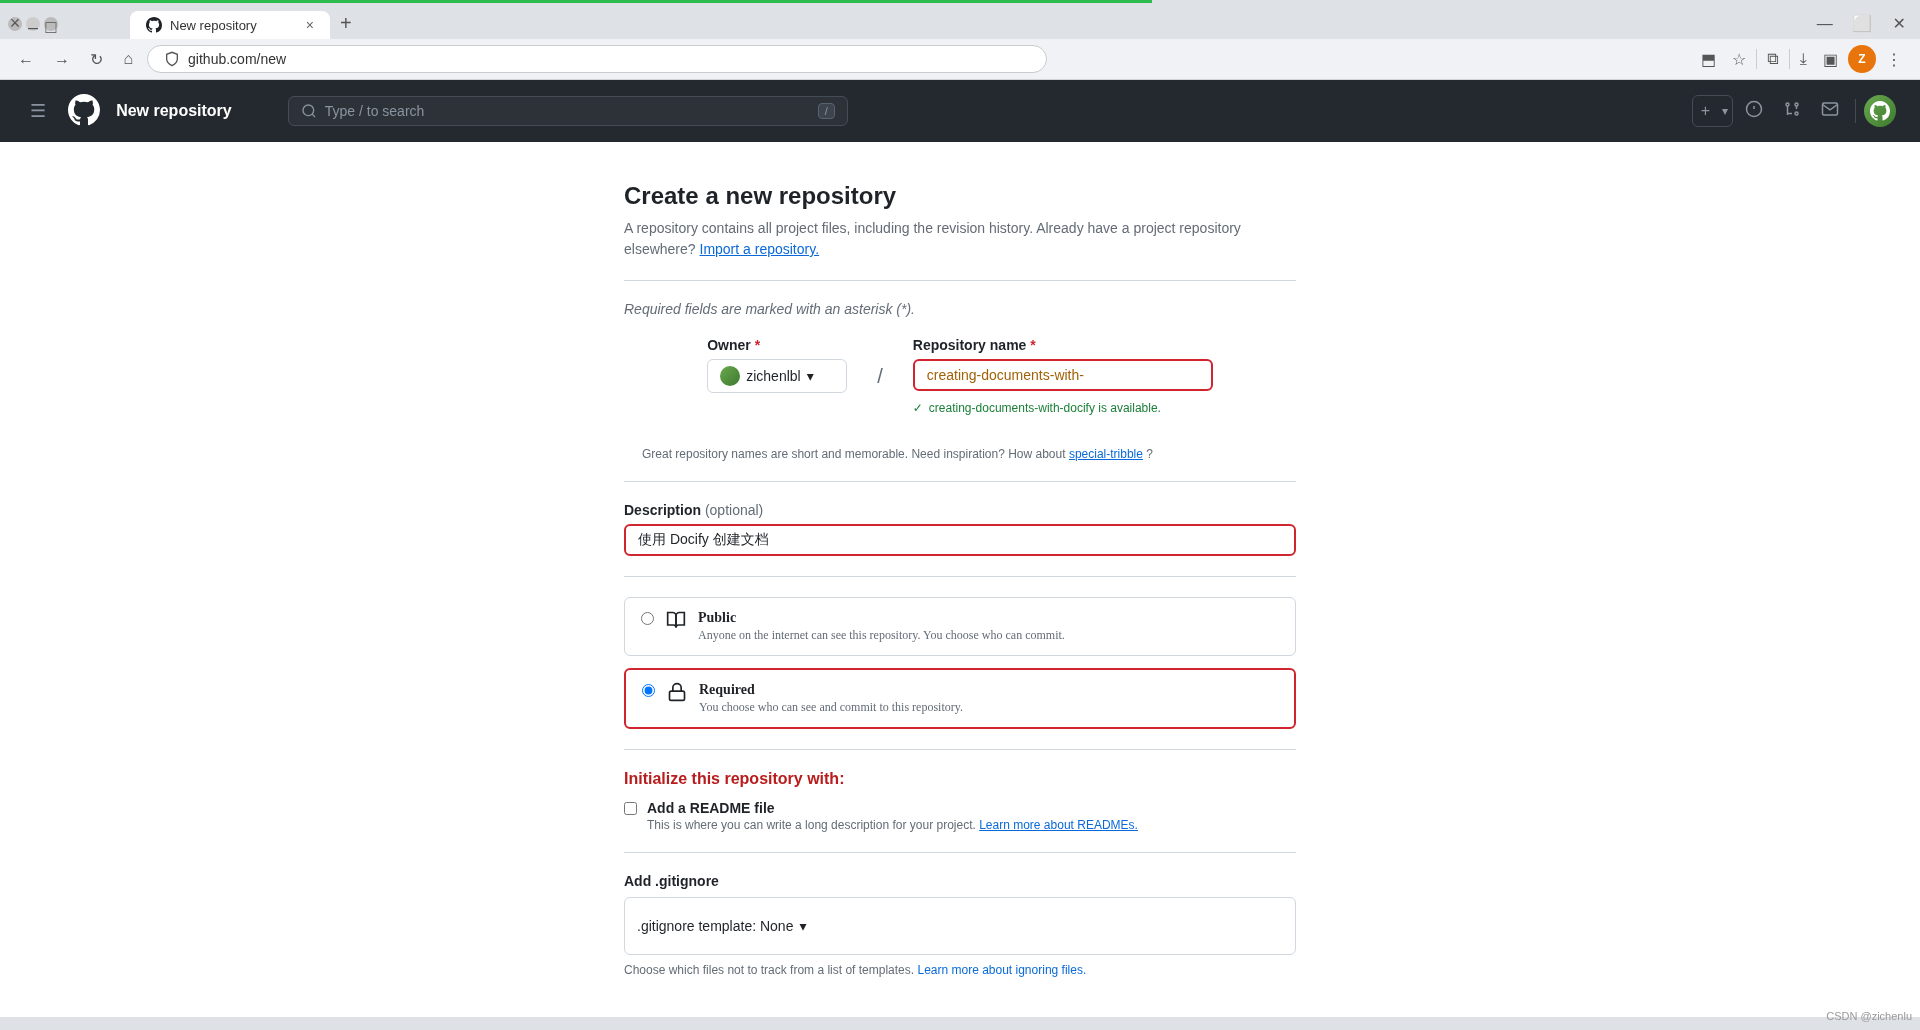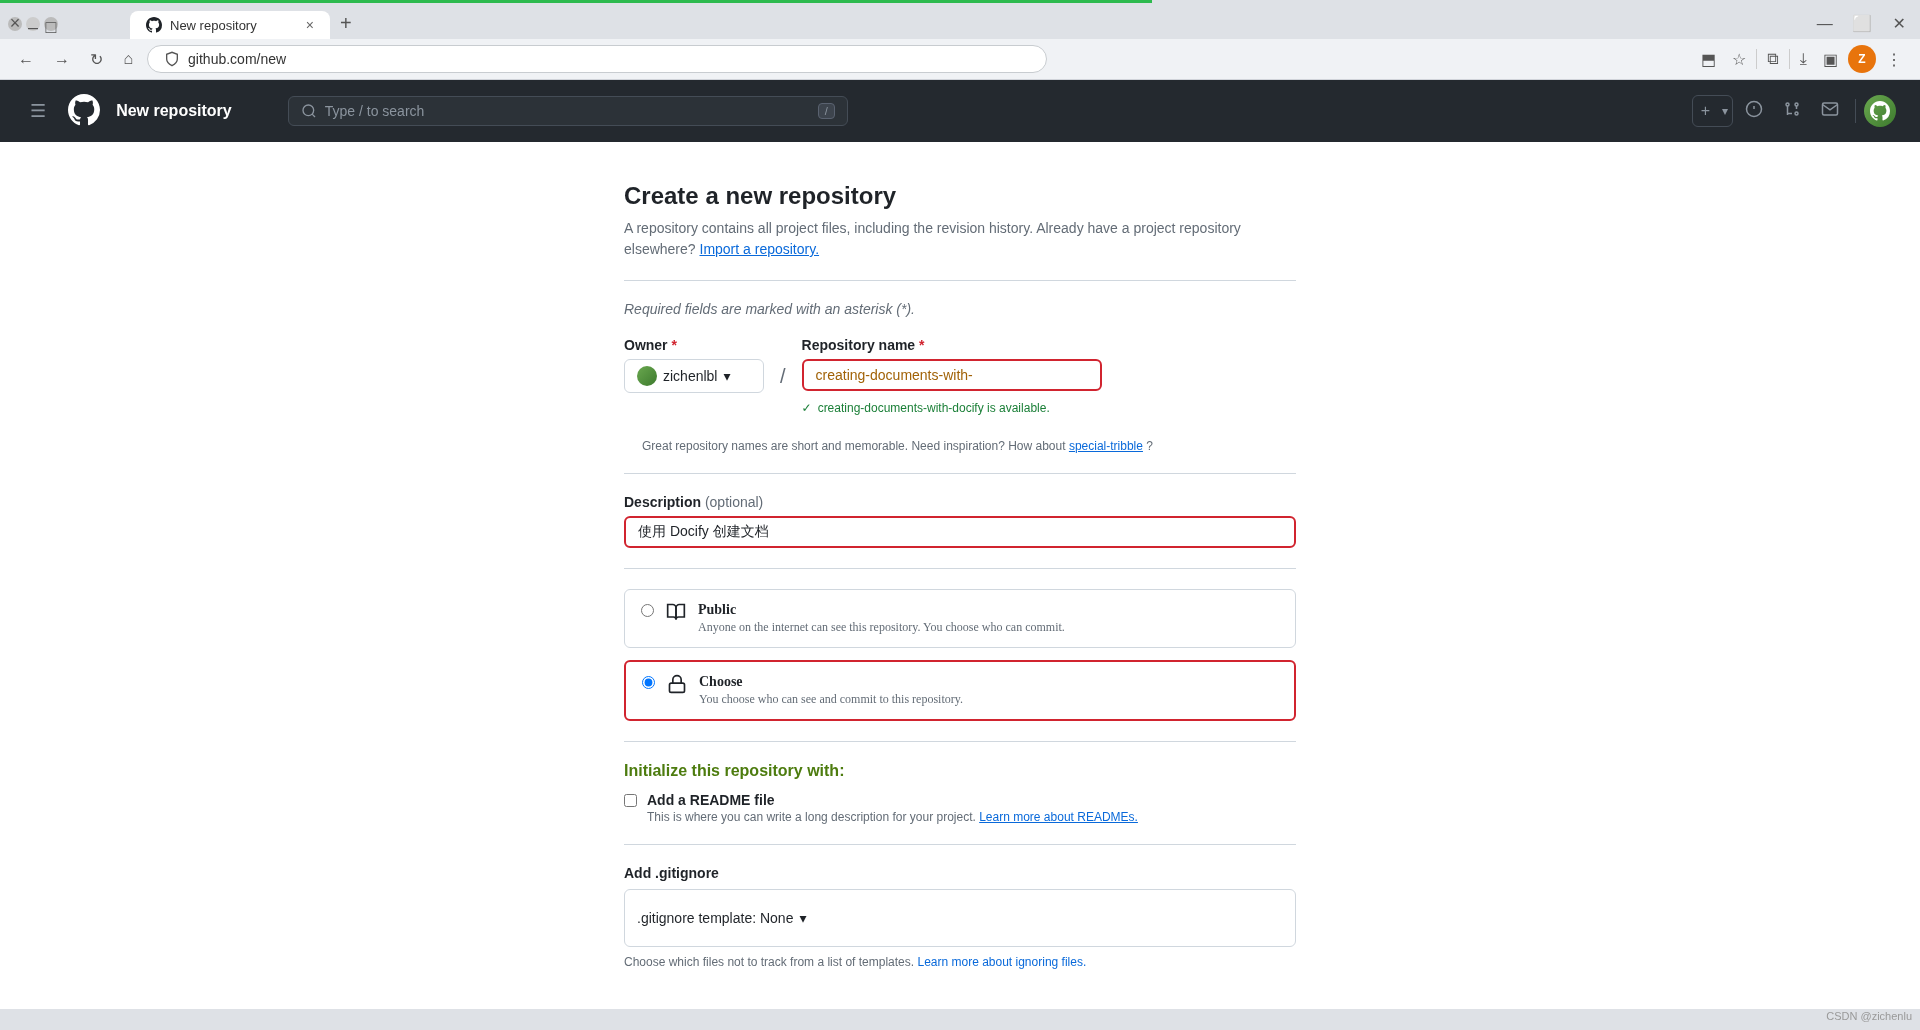--- a/index.html
+++ b/index.html
@@ -36,21 +36,21 @@
 
     
     .main-content { background: white; min-height: 860px; padding: 40px 0; }
     .form-container { max-width: 720px; margin: 0 auto; padding: 0 24px; }
     .page-title { font-size: 24px; font-weight: 600; color: #1f2328; margin-bottom: 8px; }
     .page-subtitle { font-size: 14px; color: #636c76; line-height: 1.5; }
     .import-link { color: #0969da; text-decoration: underline; cursor: pointer; }
     .divider { border: none; border-top: 1px solid #d0d7de; margin: 20px 0; }
     .required-note { font-style: italic; font-size: 14px; color: #636c76; margin-bottom: 20px; }
 
-    .form-row { display: flex; align-items: flex-start; gap: 16px; margin-bottom: 24px; }
+    .form-row { display: flex; align-items: flex-start; gap: 30px; margin-bottom: 32px; justify-content: center; }
     .form-group { display: flex; flex-direction: column; gap: 6px; }
     .form-label { font-size: 14px; font-weight: 600; color: #1f2328; }
     .required-star { color: #d1242f; }
 
     .owner-select { display: flex; align-items: center; gap: 6px; border: 1px solid #d0d7de; border-radius: 6px; padding: 6px 12px; background: white; cursor: pointer; font-size: 14px; color: #1f2328; min-width: 140px; }
     .owner-icon { width: 20px; height: 20px; border-radius: 50%; background: linear-gradient(135deg, #6aa84f, #3d7a2e); }
     .separator { font-size: 20px; color: #636c76; margin-top: 28px; }
 
     .repo-name-input { border: 2px solid #d1242f; border-radius: 6px; padding: 6px 12px; font-size: 14px; min-width: 300px; color: #a16207; outline: none; }
 
@@ -66,21 +66,21 @@
     .radio-option.selected { border: 2px solid #d1242f; background: #fff; }
     .radio-option:not(.selected) { border: 1px solid transparent; }
     .radio-btn { margin-top: 2px; }
     .radio-content { display: flex; gap: 12px; align-items: flex-start; font-family: Liberation Serif, serif; }
     .radio-icon { font-size: 20px; color: #1f2328; margin-top: 0; }
     .radio-text-group { display: flex; flex-direction: column; gap: 2px; }
     .radio-title { font-size: 14px; font-weight: 600; color: #1f2328; }
     .radio-desc { font-size: 12px; color: #636c76; }
 
     
-    .section-title { font-size: 16px; font-weight: 600; color: #4d7c0f; margin-bottom: 12px; }
+    .section-title { font-size: 16px; font-weight: 600; color: #b91c1c; margin-bottom: 12px; }
     .checkbox-option { display: flex; align-items: flex-start; gap: 10px; margin-bottom: 8px; }
     .checkbox-option input[type="checkbox"] { margin-top: 2px; }
     .checkbox-label { font-size: 14px; font-weight: 600; color: #1f2328; }
     .checkbox-desc { font-size: 12px; color: #636c76; margin-top: 2px; }
     .readme-link { color: #0969da; text-decoration: underline; cursor: pointer; }
 
     .gitignore-section { margin-top: 20px; }
     .gitignore-title { font-size: 14px; font-weight: 600; color: #1f2328; margin-bottom: 8px; }
     .select-dropdown { display: flex; align-items: center; gap: 6px; border: 1px solid #d0d7de; border-radius: 6px; padding: 20px 12px; background: white; cursor: pointer; font-size: 14px; color: #1f2328; min-width: 180px; }
     .gitignore-desc { font-size: 12px; color: #636c76; margin-top: 8px; }
@@ -274,21 +274,21 @@
         <div class="radio-option selected">
           <input type="radio" name="visibility" value="private" class="radio-btn" checked="" style="">
           <div class="radio-content">
             <span class="radio-icon">
               <svg width="20" height="20" viewBox="0 0 24 24" fill="none" stroke="#1f2328" stroke-width="2">
                 <rect x="3" y="11" width="18" height="11" rx="2" ry="2"></rect>
                 <path d="M7 11V7a5 5 0 0 1 10 0v4"></path>
               </svg>
             </span>
             <div class="radio-text-group">
-              <span class="radio-title">Choose</span>
+              <span class="radio-title">Required</span>
               <span class="radio-desc">You choose who can see and commit to this repository.</span>
             </div>
           </div>
         </div>
       </div>
 
       <hr class="divider">
 
       <div>
         <p class="section-title">Initialize this repository with:</p>

